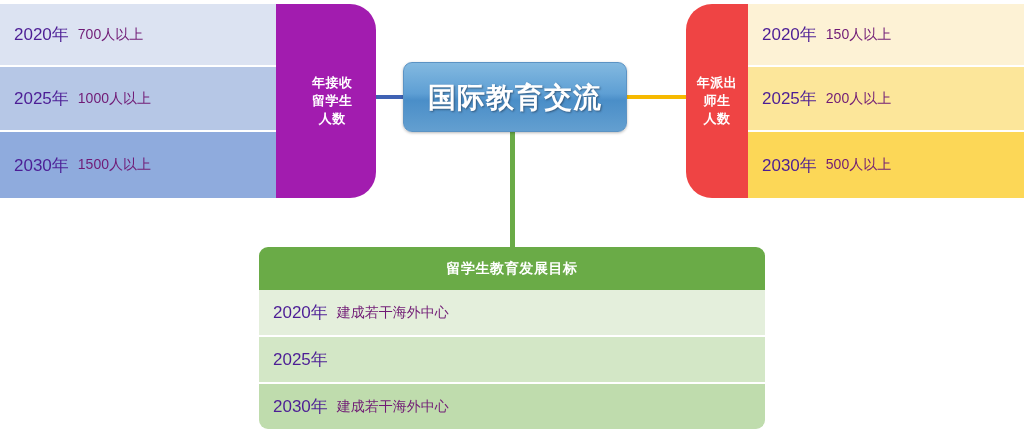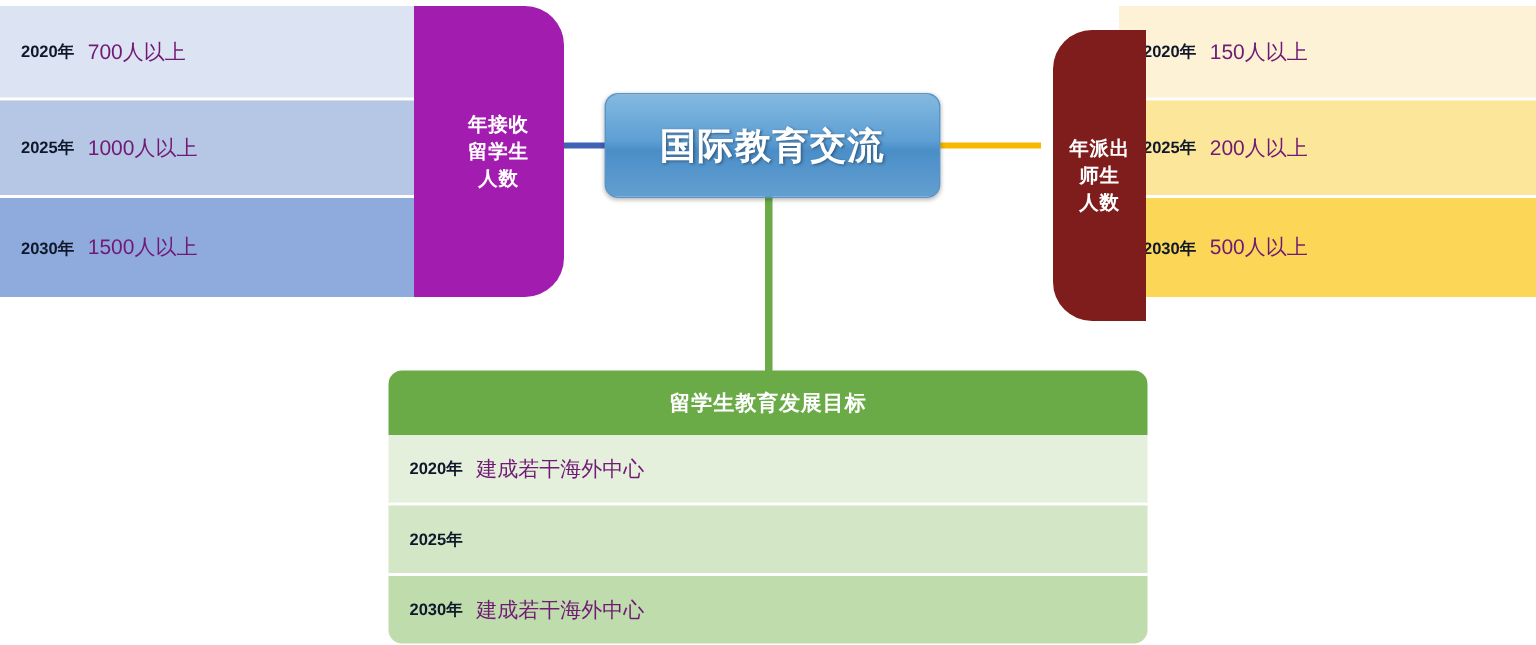--- a/index.html
+++ b/index.html
@@ -69,23 +69,23 @@
     align-items: center;
     padding-left: 14px;
     box-sizing: border-box;
     border-bottom: 2px solid #ffffff;
   }
   .lrow.r0 { top: 0px;   height: 63px; background: #dce3f2; }
   .lrow.r1 { top: 63px;  height: 65px; background: #b6c7e6; }
   .lrow.r2 { top: 128px; height: 66px; background: #8fabdd; border-bottom: none; }
 
   .year {
-    font-weight: bold;
-    font-size: 11px;
-    color: #0f172a;
+    font-weight: normal;
+    font-size: 17px;
+    color: #4c1d95;
     margin-right: 9px;
     white-space: nowrap;
   }
   .detail {
     font-size: 14px;
     color: #701a75;
     white-space: nowrap;
   }
 
   #left-tab {
@@ -113,31 +113,30 @@
   
   #right-group {
     position: absolute;
     left: 686px;
     top: 4px;
     width: 338px;
     height: 194px;
   }
   #right-tab {
     position: absolute;
-    left: 16px;
+    left: 0px;
     top: 0px;
     width: 62px;
     height: 194px;
-    background: #7f1d1d;
+    background: #ef4444;
     border-radius: 26px 0 0 26px;
     display: flex;
     align-items: center;
     justify-content: center;
     z-index: 2;
-    margin-top: 16px;
   }
   #right-tab .tab-label {
     color: #ffffff;
     font-weight: bold;
     font-size: 13px;
     line-height: 18px;
     text-align: center;
     letter-spacing: 0.5px;
   }
   #right-rows {
@@ -173,21 +172,21 @@
     border: 1px solid #5b93c4;
     box-shadow: 0 1px 3px rgba(0,0,0,0.28);
     display: flex;
     align-items: center;
     justify-content: center;
     box-sizing: border-box;
   }
   #center-node .title {
     color: #ffffff;
     font-weight: bold;
-    font-size: 24px;
+    font-size: 28px;
     line-height: 29px;
     text-align: center;
     letter-spacing: 1px;
     text-shadow: 1px 1px 2px rgba(40,70,100,0.75);
   }
 
   
   #bottom-group {
     position: absolute;
     left: 259px;

